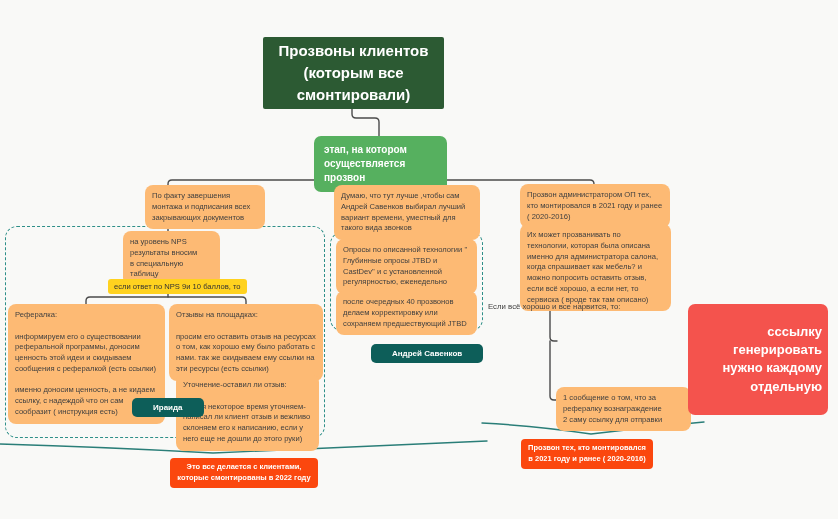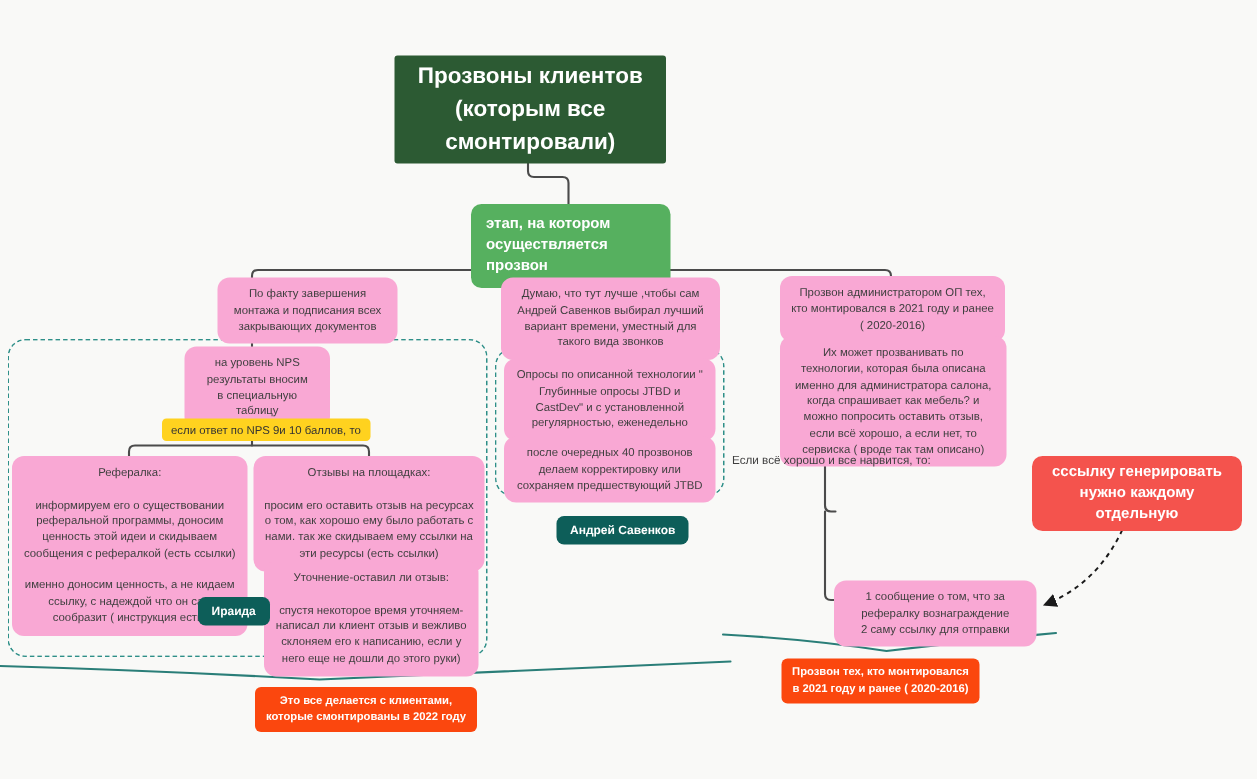--- a/index.html
+++ b/index.html
@@ -1,31 +1,31 @@
 <!DOCTYPE html>
 <html><head>
 <meta charset="utf-8">
 <style>
   html,body{margin:0;padding:0;background:#f9f9f7;}
   .board{position:relative;width:838px;height:519px;background:#f9f9f7;overflow:hidden;
          font-family:"Liberation Sans",sans-serif;}
   svg.layer{position:absolute;left:0;top:0;z-index:0;}
   .node{position:absolute;box-sizing:border-box;z-index:2;font-family:"Liberation Sans",sans-serif;}
   .region{position:absolute;box-sizing:border-box;z-index:1;border:1.6px dashed #2e8f88;border-radius:12px;background:transparent;}
-  .gray{background:#f9a8d4;color:#3f3f3f;border-radius:8px;padding:6px 7px;font-size:7.6px;line-height:1.42;white-space:pre-line;text-align:center;}
+  .gray{background:#fdba74;color:#3f3f3f;border-radius:8px;padding:6px 7px;font-size:7.6px;line-height:1.42;white-space:pre-line;}
   .title-node{left:263px;top:37px;width:181px;height:72px;background:#2c5a33;color:#fff;
       font-size:15px;font-weight:bold;text-align:center;display:flex;align-items:center;justify-content:center;
       border-radius:2px;line-height:1.45;padding:4px 10px;}
   .stage-node{left:314px;top:136px;width:133px;background:#56b05f;color:#fff;font-size:10px;font-weight:bold;
       border-radius:7px;padding:7px 10px;line-height:1.4;}
   .yellow{background:#ffd21f;color:#333;font-size:7.6px;padding:3px 6px;border-radius:3px;white-space:nowrap;}
-  .chip{background:#0d5e59;color:#fff;font-size:8px;font-weight:bold;padding:5px 9px;border-radius:5px;white-space:nowrap;}
+  .chip{background:#0d5e59;color:#fff;font-size:8px;font-weight:bold;padding:5px 21px;border-radius:5px;white-space:nowrap;}
   .plain-label{color:#3f3f3f;font-size:7.8px;white-space:nowrap;}
-  .note-red{background:#f4534d;color:#fff;font-size:10px;font-weight:bold;text-align:center;
-      border-radius:7px;padding:4px 6px;line-height:1.4;}
+  .note-red{background:#f4534d;color:#fff;font-size:13px;font-weight:bold;text-align:right;
+      border-radius:7px;padding:19px 6px;line-height:1.4;}
   .footer-orange{background:#fb470e;color:#fff;font-size:7.5px;font-weight:bold;text-align:center;
       border-radius:4px;padding:4px 7px;line-height:1.45;}
 </style>
 </head>
 <body>
 
 <div class="board">
 
   <svg class="layer" width="838" height="519" viewBox="0 0 838 519">
     <defs>

